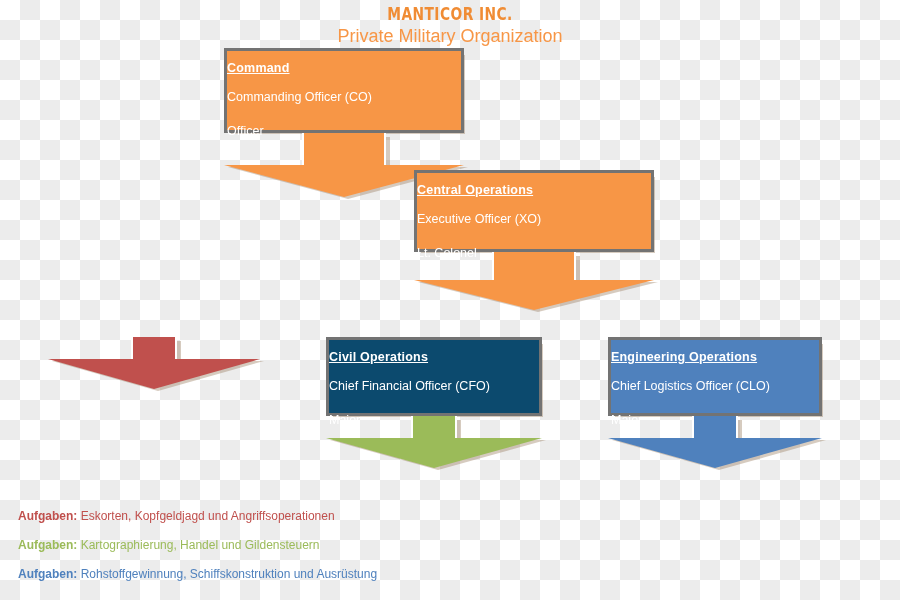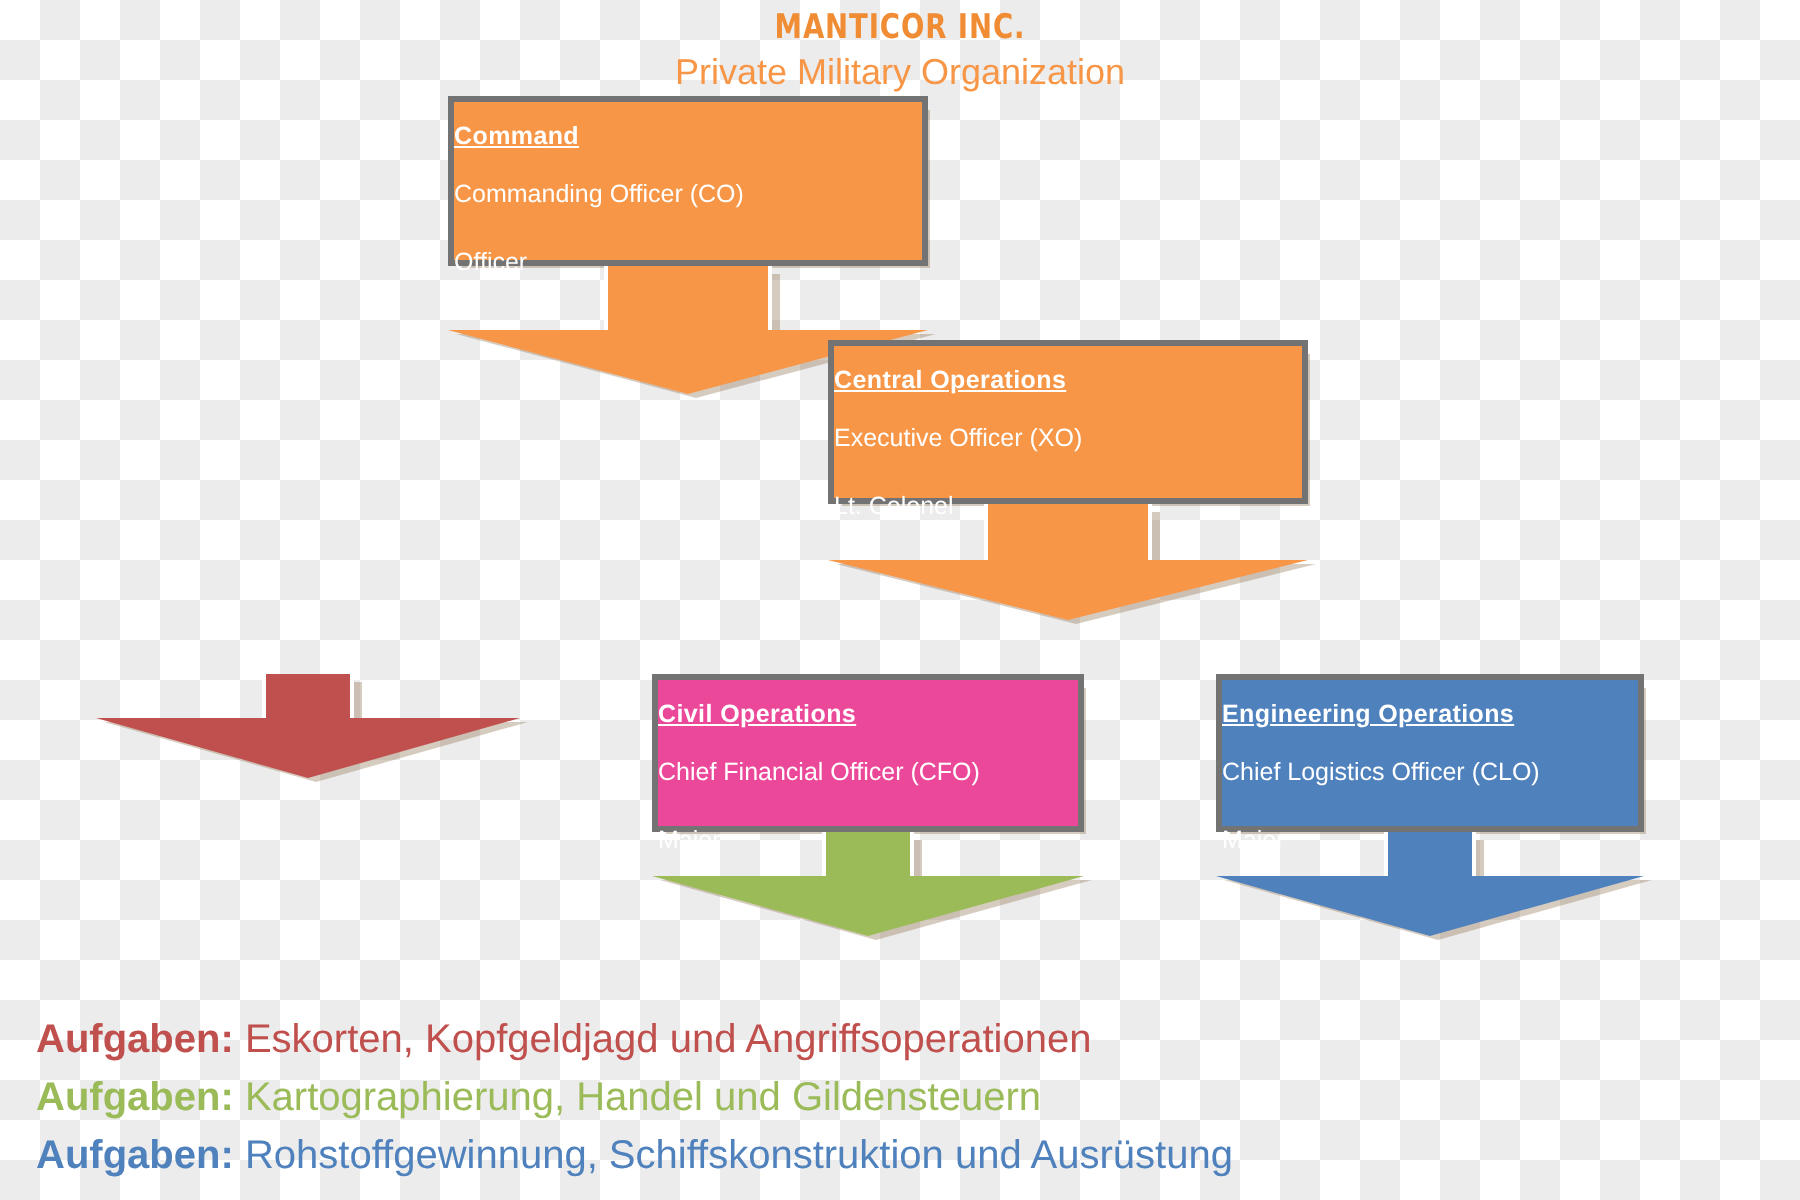--- a/index.html
+++ b/index.html
@@ -143,21 +143,21 @@
   .divider-row .divider-label {
     flex: 0 0 auto;
     padding: 0 3px;
     white-space: nowrap;
   }
 
   
   .task-line {
     position: absolute;
     left: 18px;
-    font-size: 20px;
+    font-size: 12px;
     white-space: nowrap;
   }
   .task-line .task-label {
     font-weight: bold;
   }
   .task-line .task-text {
     font-weight: normal;
   }
   #task-0 { top: 509px; }
   #task-1 { top: 538px; }
@@ -214,21 +214,21 @@
         <div style="position:absolute;left:0;top:20px;width:0;height:0;border-left:106px solid transparent;border-right:106px solid transparent;border-top:30px solid #96785a;"></div>
       </div>
       <div class="stem" style="width:46px; height:24px; background:#c0504d;"></div>
       <div class="head" style="top:22px;">
         <div class="tri" style="border-left:106px solid transparent; border-right:106px solid transparent; border-top:30px solid #c0504d;"></div>
       </div>
     </div>
   </div>
 
   <div class="node" id="node-civil-operations" style="left:326px; top:337px; width:216px;">
-    <div class="node-box" style="width:216px; height:79px; background:#ec4899;">
+    <div class="node-box" style="width:216px; height:79px; background:#0c4a6e;">
       <div class="node-title">Civil Operations</div>
       <div class="node-role">Chief Financial Officer (CFO)</div>
       <div class="node-rank">Major</div>
     </div>
     <div class="arrow" style="width:216px; height:52px;">
       <div class="arrow-shadow">
         <div style="position:absolute;left:50%;top:0;transform:translateX(-50%);width:46px;height:22px;background:#96785a;"></div>
         <div style="position:absolute;left:0;top:20px;width:0;height:0;border-left:108px solid transparent;border-right:108px solid transparent;border-top:30px solid #96785a;"></div>
       </div>
       <div class="stem" style="width:46px; height:24px; background:#9bbb59;"></div>

